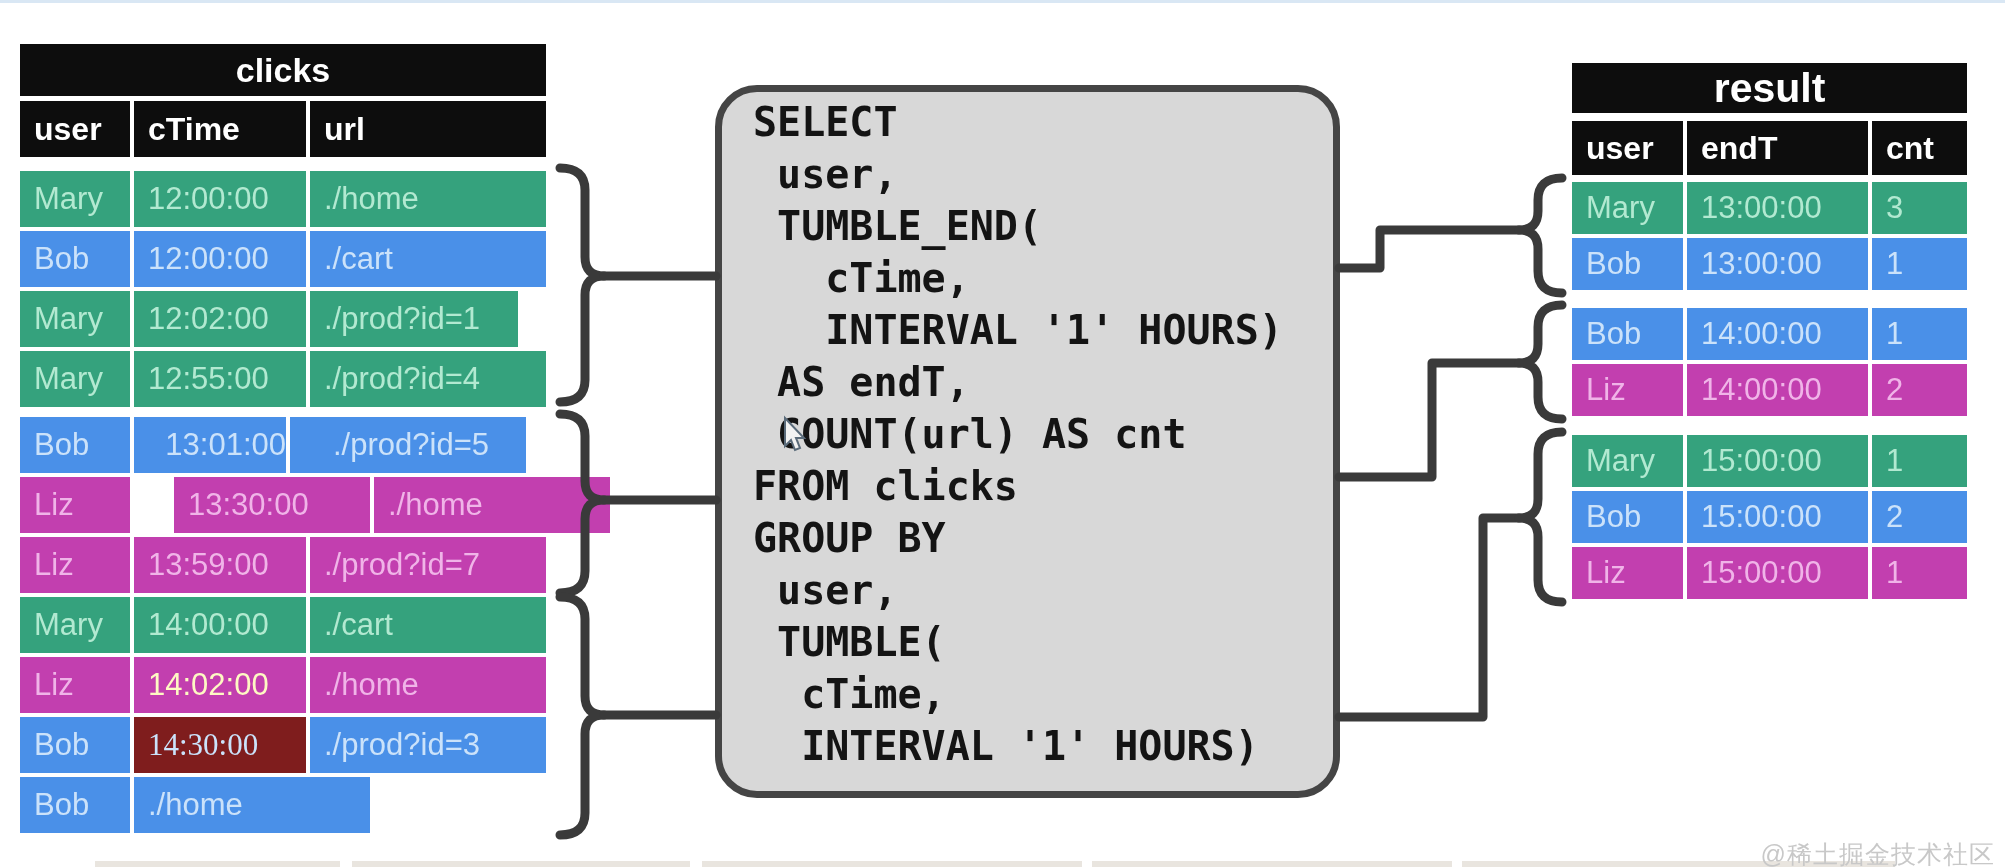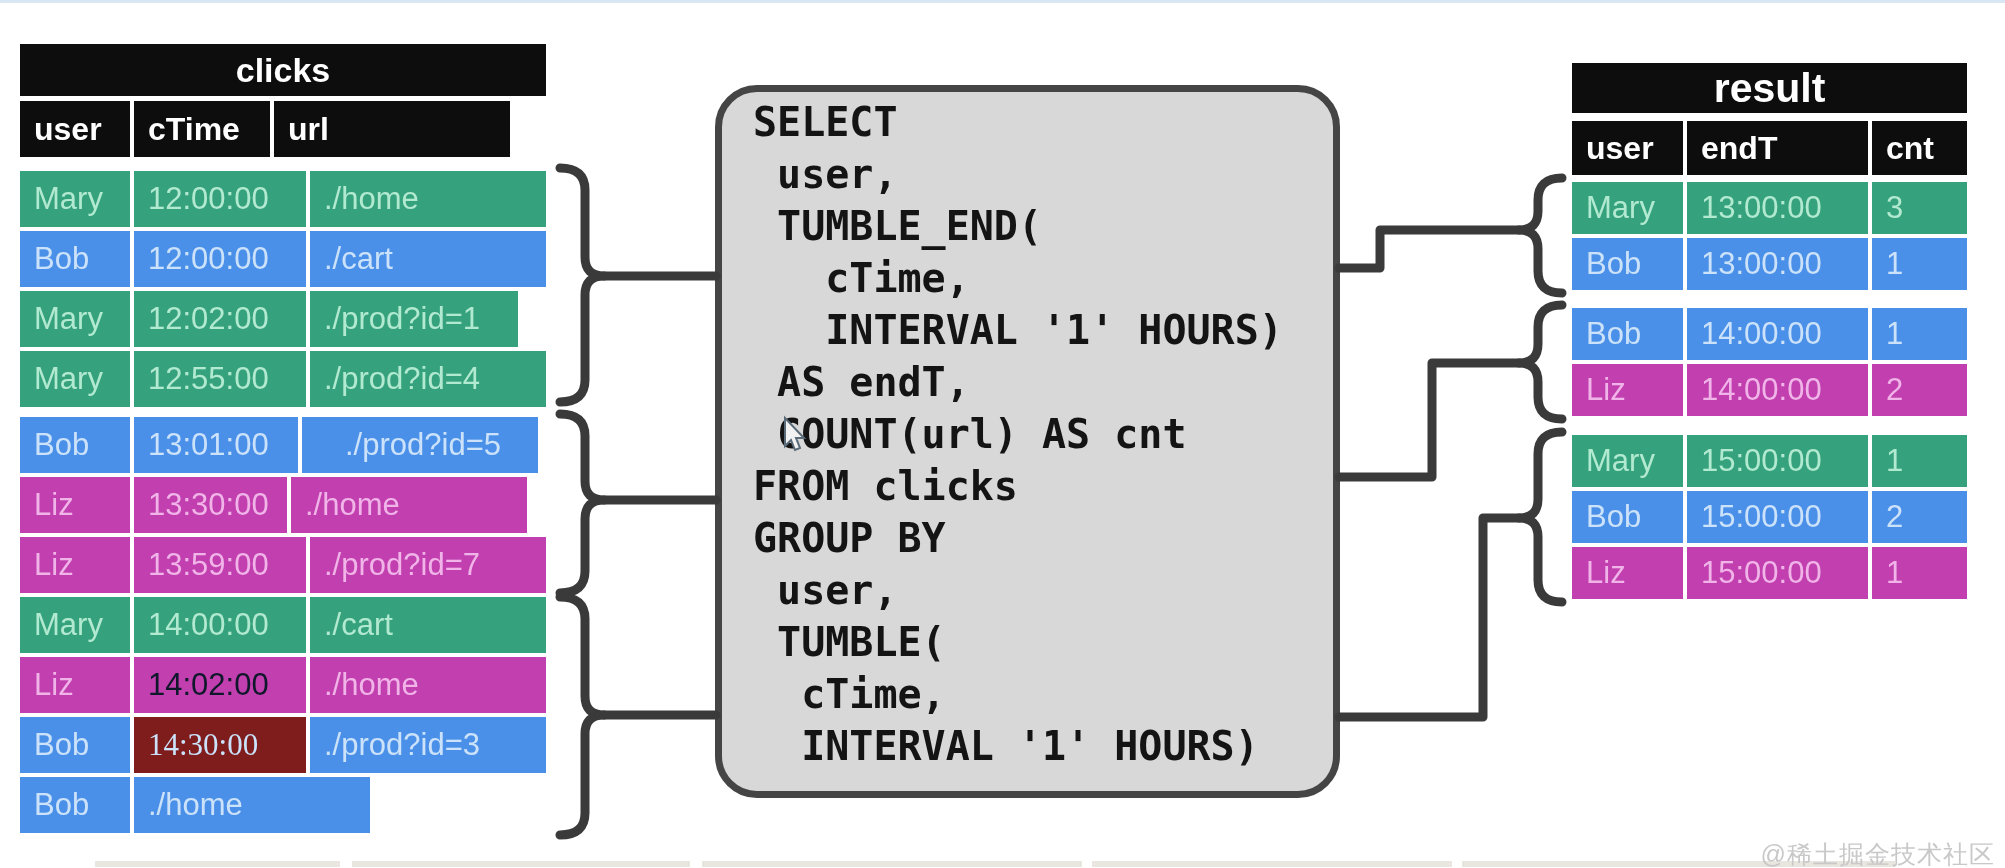--- a/index.html
+++ b/index.html
@@ -34,21 +34,21 @@
 </head>
 <body>
 
 <div class="stage">
 
   <div class="top-hairline"></div>
 
   <div class="ttitle" id="left-title">clicks</div>
   <div class="thead" id="left-head">
     <div class="thcell" style="width:110px">user</div>
-    <div class="thcell" style="width:136px">cTime</div>
+    <div class="thcell" style="width:172px">cTime</div>
     <div class="thcell" style="width:236px">url</div>
   </div>
   <div id="left-table-body">
       <div class="tgroup" style="left: 20px; top: 171px;">
         <div class="trow" style="height: 56px;">
           <div class="tcell" style="width: 110px; line-height: 56px; background: rgb(53, 162, 125); color: rgb(178, 233, 209);">Mary</div>
           <div class="tcell" style="width: 172px; line-height: 56px; background: rgb(53, 162, 125); color: rgb(178, 233, 209);">12:00:00</div>
           <div class="tcell" style="width: 236px; line-height: 56px; background: rgb(53, 162, 125); color: rgb(178, 233, 209);">./home</div>
         </div>
         <div class="trow" style="height: 56px;">
@@ -63,43 +63,43 @@
         </div>
         <div class="trow" style="height: 56px;">
           <div class="tcell" style="width: 110px; line-height: 56px; background: rgb(53, 162, 125); color: rgb(178, 233, 209);">Mary</div>
           <div class="tcell" style="width: 172px; line-height: 56px; background: rgb(53, 162, 125); color: rgb(178, 233, 209);">12:55:00</div>
           <div class="tcell" style="width: 236px; line-height: 56px; background: rgb(53, 162, 125); color: rgb(178, 233, 209);">./prod?id=4</div>
         </div>
       </div>
       <div class="tgroup" style="left: 20px; top: 417px;">
         <div class="trow" style="height: 56px;">
           <div class="tcell" style="width: 110px; line-height: 56px; background: rgb(74, 144, 232); color: rgb(203, 226, 250);">Bob</div>
-          <div class="tcell" style="width: 164px; line-height: 56px; background: rgb(74, 144, 232); color: rgb(203, 226, 250);">13:01:00</div>
+          <div class="tcell" style="width: 152px; line-height: 56px; background: rgb(74, 144, 232); color: rgb(203, 226, 250); text-align: right;">13:01:00</div>
           <div class="tcell" style="width: 236px; line-height: 56px; background: rgb(74, 144, 232); color: rgb(203, 226, 250); padding-left: 43px;">./prod?id=5</div>
         </div>
         <div class="trow" style="height: 56px;">
           <div class="tcell" style="width: 110px; line-height: 56px; background: rgb(194, 63, 175); color: rgb(240, 180, 232);">Liz</div>
-          <div class="tcell" style="width: 153px; line-height: 56px; background: rgb(194, 63, 175); color: rgb(240, 180, 232);">13:30:00</div>
+          <div class="tcell" style="width: 196px; line-height: 56px; background: rgb(194, 63, 175); color: rgb(240, 180, 232); margin-left: 40px;">13:30:00</div>
           <div class="tcell" style="width: 236px; line-height: 56px; background: rgb(194, 63, 175); color: rgb(240, 180, 232);">./home</div>
         </div>
         <div class="trow" style="height: 56px;">
           <div class="tcell" style="width: 110px; line-height: 56px; background: rgb(194, 63, 175); color: rgb(240, 180, 232);">Liz</div>
           <div class="tcell" style="width: 172px; line-height: 56px; background: rgb(194, 63, 175); color: rgb(240, 180, 232);">13:59:00</div>
           <div class="tcell" style="width: 236px; line-height: 56px; background: rgb(194, 63, 175); color: rgb(240, 180, 232);">./prod?id=7</div>
         </div>
       </div>
       <div class="tgroup" style="left: 20px; top: 597px;">
         <div class="trow" style="height: 56px;">
           <div class="tcell" style="width: 110px; line-height: 56px; background: rgb(53, 162, 125); color: rgb(178, 233, 209);">Mary</div>
           <div class="tcell" style="width: 172px; line-height: 56px; background: rgb(53, 162, 125); color: rgb(178, 233, 209);">14:00:00</div>
           <div class="tcell" style="width: 236px; line-height: 56px; background: rgb(53, 162, 125); color: rgb(178, 233, 209);">./cart</div>
         </div>
         <div class="trow" style="height: 56px;">
           <div class="tcell" style="width: 110px; line-height: 56px; background: rgb(194, 63, 175); color: rgb(240, 180, 232);">Liz</div>
-          <div class="tcell" style="width: 172px; line-height: 56px; background: rgb(194, 63, 175); color: #0f172a;">14:02:00</div>
+          <div class="tcell" style="width: 172px; line-height: 56px; background: rgb(194, 63, 175); color: #fef9c3;">14:02:00</div>
           <div class="tcell" style="width: 236px; line-height: 56px; background: rgb(194, 63, 175); color: rgb(240, 180, 232);">./home</div>
         </div>
         <div class="trow" style="height: 56px;">
           <div class="tcell" style="width: 110px; line-height: 56px; background: rgb(74, 144, 232); color: rgb(203, 226, 250);">Bob</div>
           <div class="tcell" style="width: 172px; line-height: 56px; background: #7f1d1d; color: rgb(203, 226, 250); font-family: Liberation Serif, serif;">14:30:00</div>
           <div class="tcell" style="width: 236px; line-height: 56px; background: rgb(74, 144, 232); color: rgb(203, 226, 250);">./prod?id=3</div>
         </div>
         <div class="trow" style="height: 56px;">
           <div class="tcell" style="width: 110px; line-height: 56px; background: rgb(74, 144, 232); color: rgb(203, 226, 250);">Bob</div>
           <div class="tcell" style="width: 236px; line-height: 56px; background: rgb(74, 144, 232); color: rgb(203, 226, 250);">./home</div>

